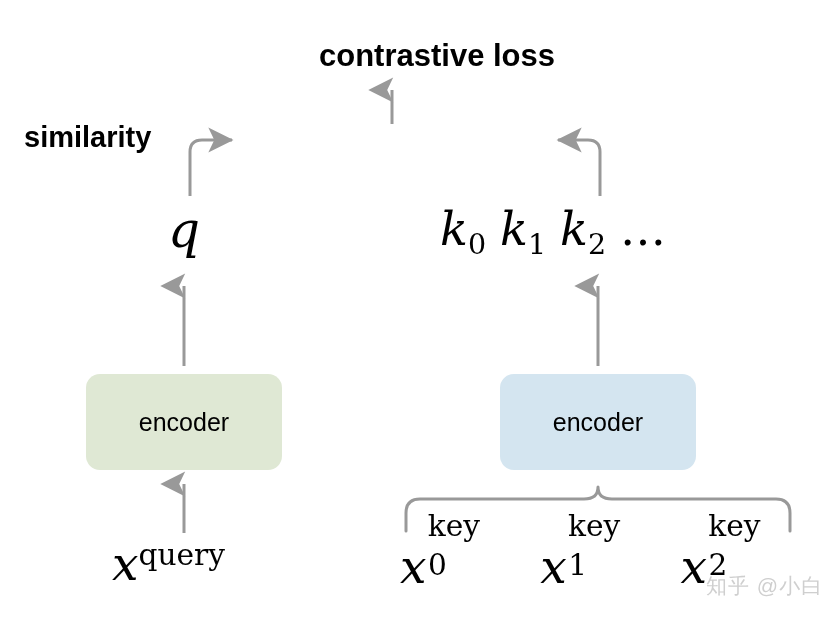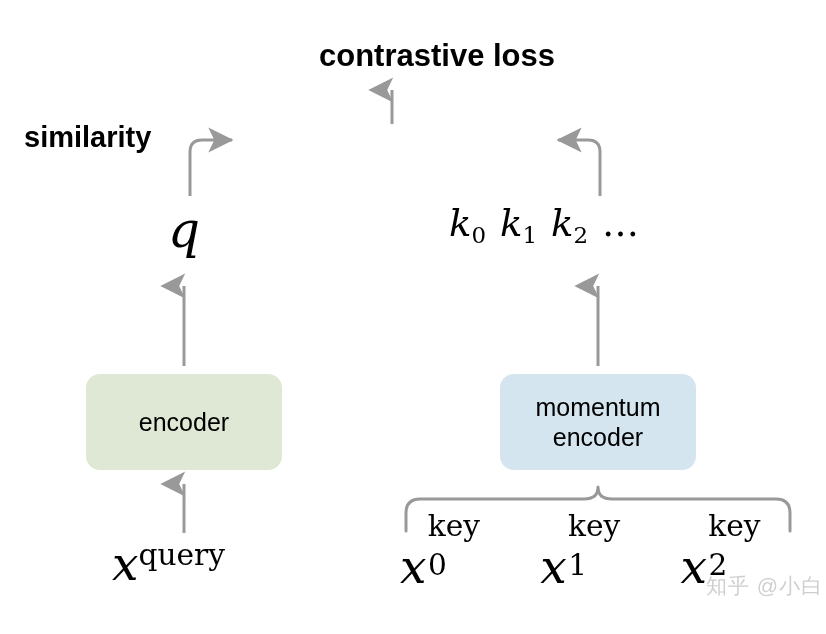--- a/index.html
+++ b/index.html
@@ -56,22 +56,22 @@
   
   .math {
     font-family: "DejaVu Serif", "Liberation Serif", serif;
     font-style: italic;
   }
   #q-symbol {
     left: 168px; top: 202px;
     font-size: 50px;
   }
   #k-symbols {
-    left: 449px; top: 203px;
-    font-size: 37px;
+    left: 440px; top: 203px;
+    font-size: 46px;
   }
   #k-symbols .k-item { margin-right: 14px; }
   #k-symbols .dots {
     font-style: normal;
     margin-right: 0;
   }
   sub.m, sup.m {
     font-size: 0.62em;
     font-style: normal;
     font-family: "DejaVu Serif", "Liberation Serif", serif;
@@ -207,21 +207,20 @@
 
   <div class="node-label math" id="k-symbols">
     <span class="k-item"><span>k</span><sub class="m">0</sub></span><span class="k-item"><span>k</span><sub class="m">1</sub></span><span class="k-item"><span>k</span><sub class="m">2</sub></span><span class="dots">…</span>
   </div>
 
   <div class="box" id="encoder-box" style="background:#dfe8d4;">
     <span>encoder</span>
   </div>
 
   <div class="box" id="momentum-encoder-box" style="background:#d4e5f0; flex-direction:column;">
-    <span>momentum</span>
     <span>encoder</span>
   </div>
 
   <div class="node-label math" id="x-query"><span>x</span><span class="sup-only">query</span></div>
 
   <div class="node-label math" id="x-keys">
     <span class="xkey"><span>x</span><span class="subsup"><span class="sup">key</span><span class="sub">0</span></span></span><span class="xkey"><span>x</span><span class="subsup"><span class="sup">key</span><span class="sub">1</span></span></span><span class="xkey"><span>x</span><span class="subsup"><span class="sup">key</span><span class="sub">2</span></span></span>
   </div>
 
   <div id="watermark">知乎 @小白</div>

